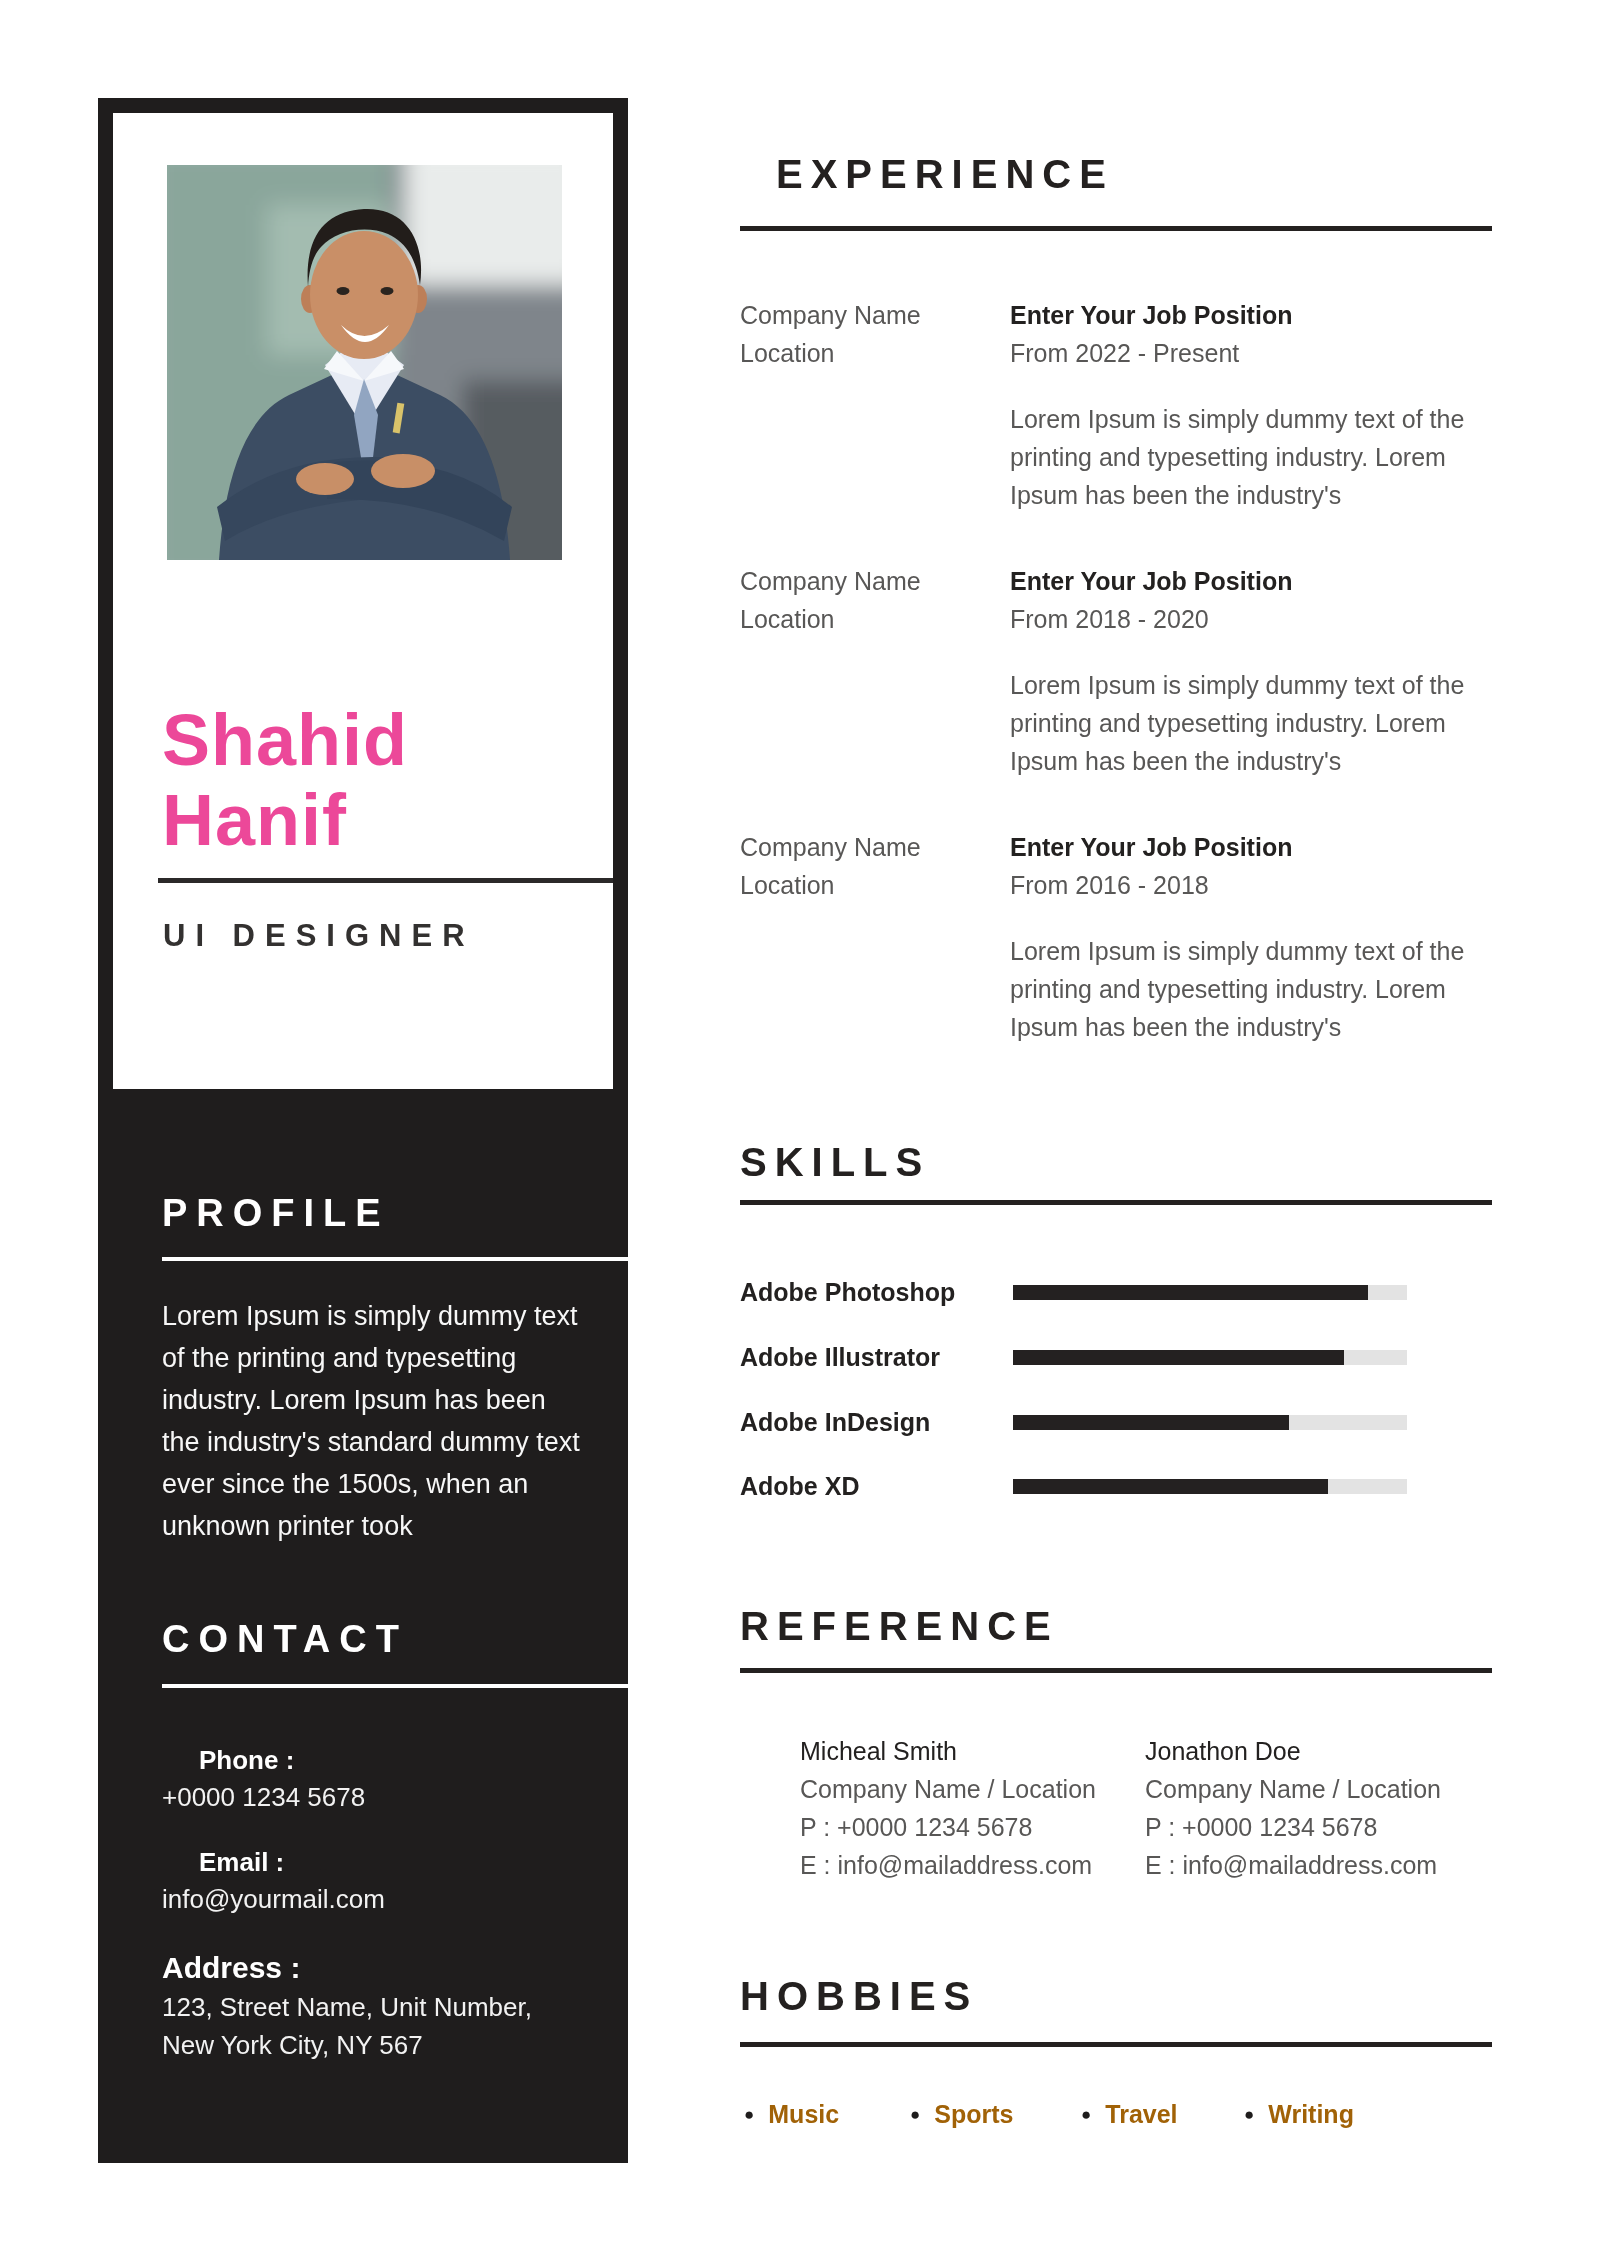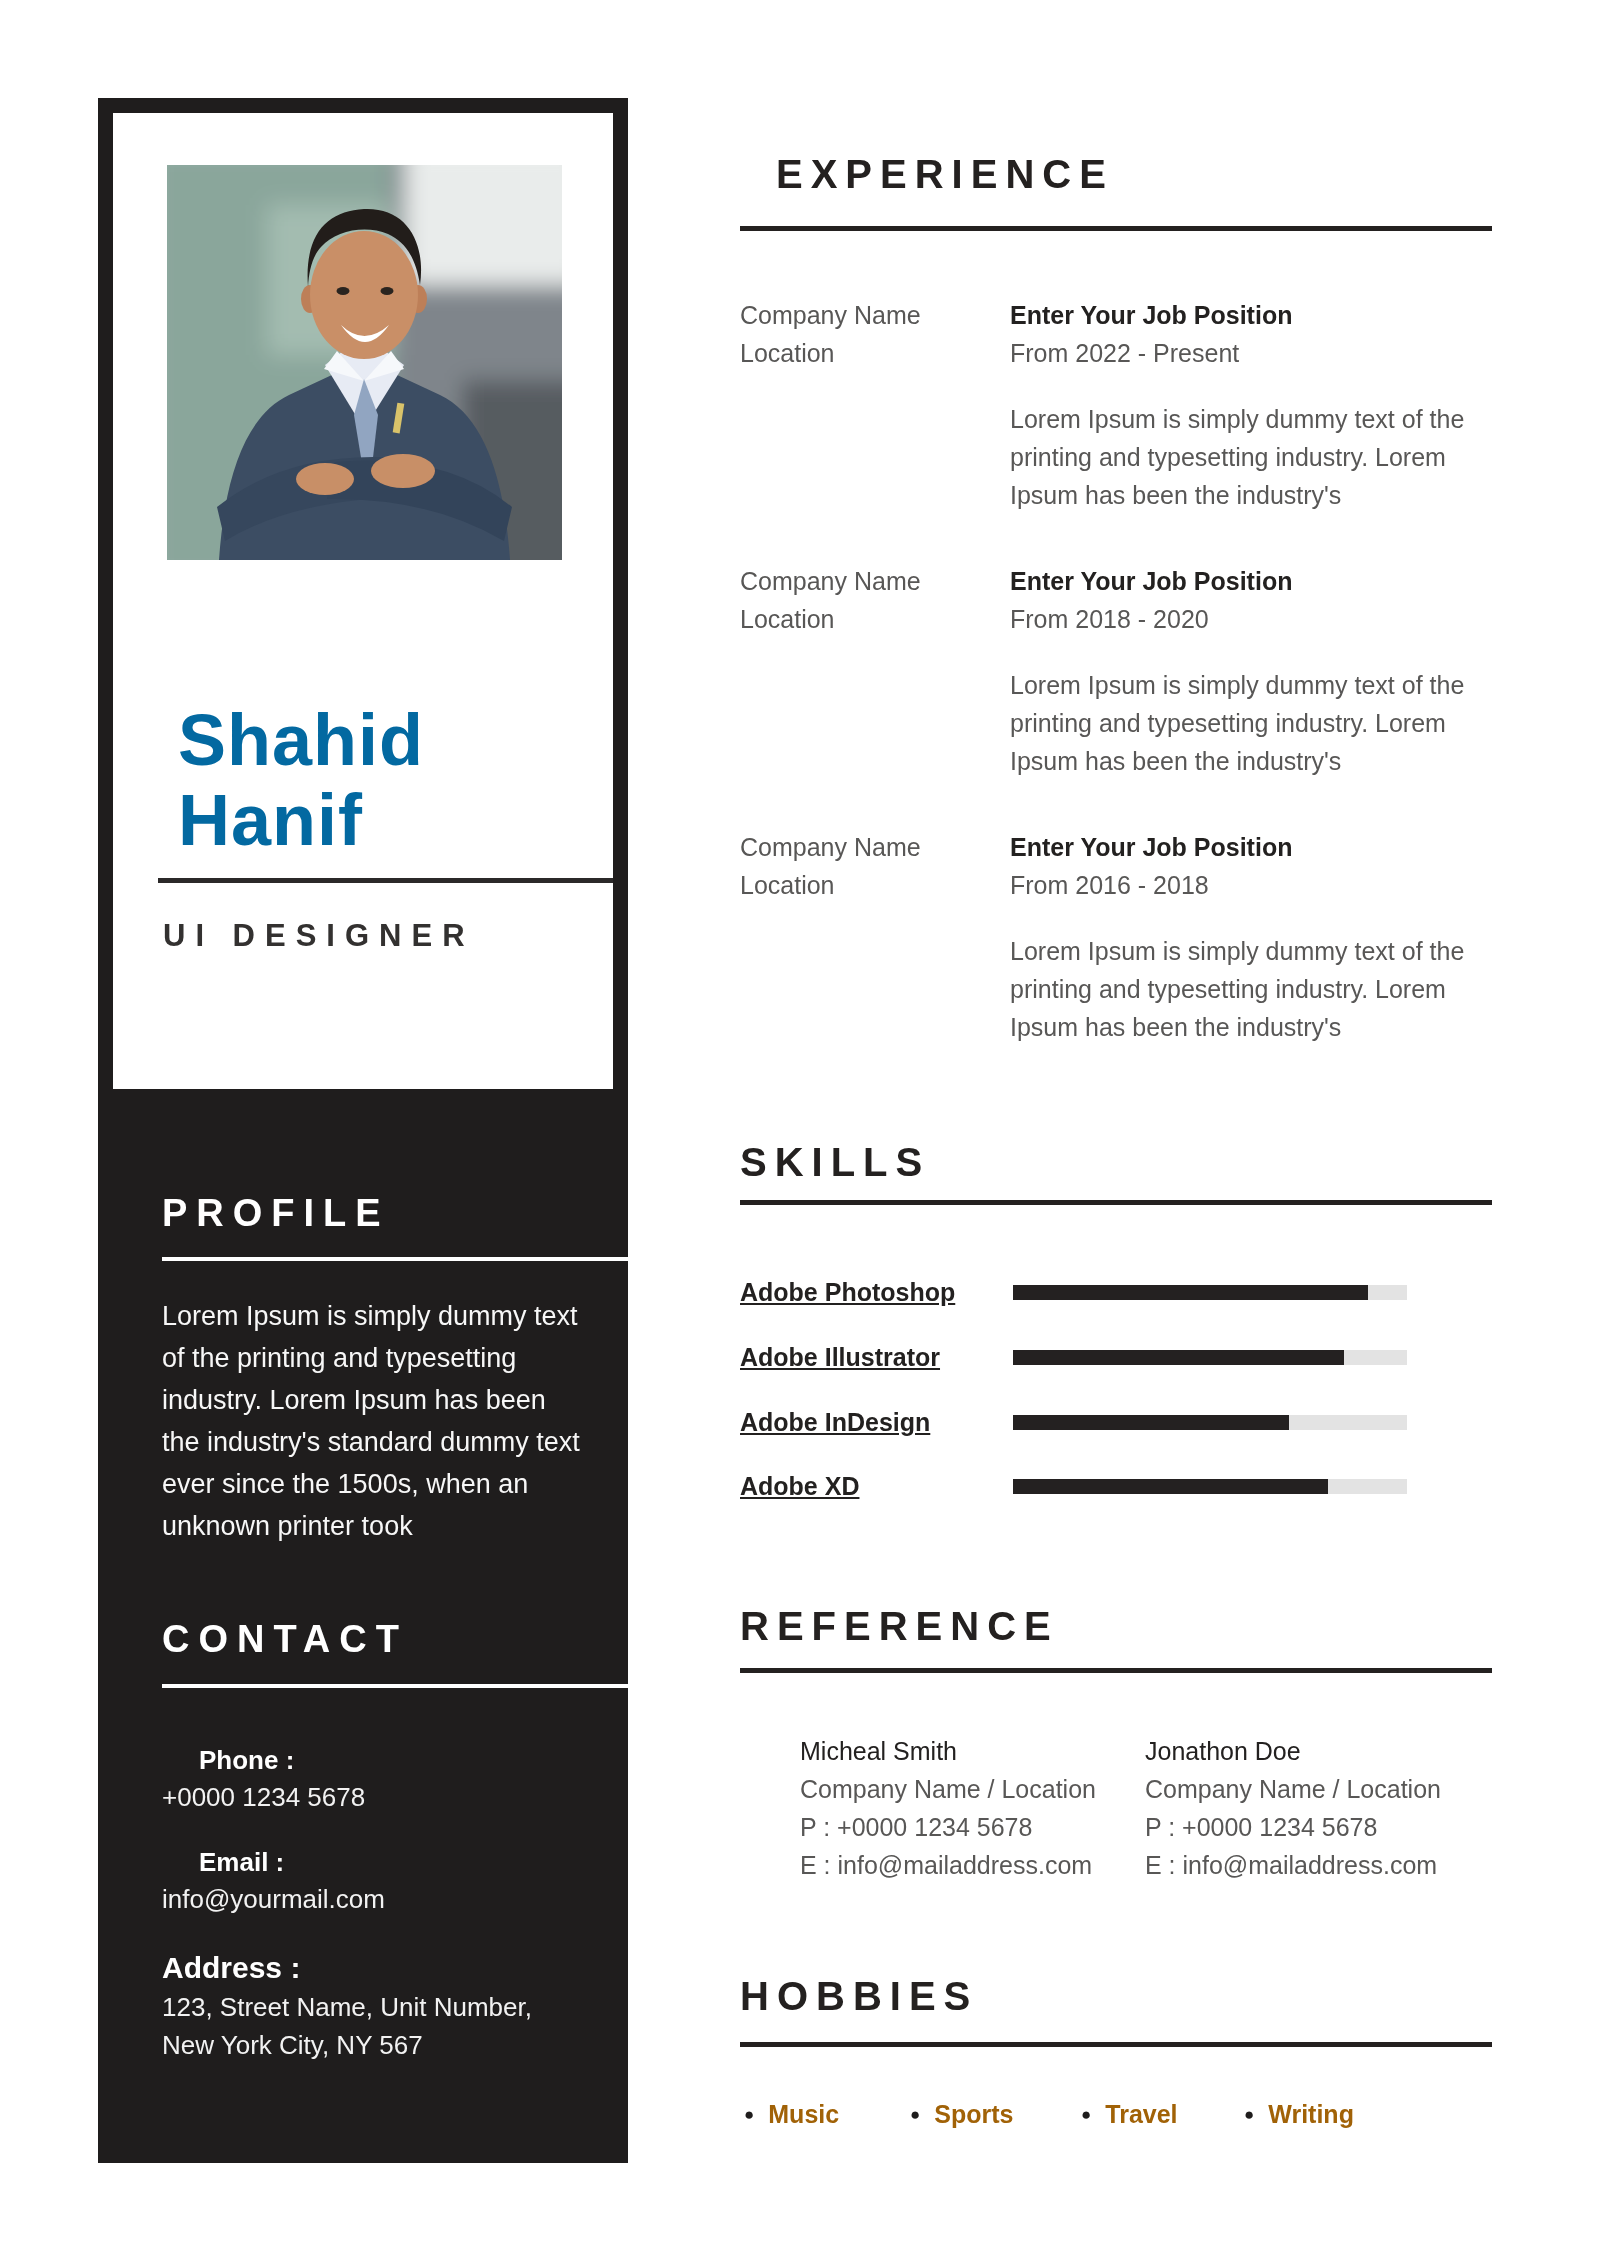--- a/index.html
+++ b/index.html
@@ -10,22 +10,22 @@
   .abs{position:absolute;}
 
   
   .photo-card{
     left:98px;top:98px;width:530px;height:991px;background:#ffffff;
     border:15px solid #1f1d1d;border-bottom:none;box-sizing:border-box;
   }
   .photo{left:167px;top:165px;width:395px;height:395px;overflow:hidden;}
   .photo svg{display:block;width:100%;height:100%;}
   .name{
-    left:178px;top:700px;width:440px;
-    font-size:72px;line-height:80px;font-weight:700;color:#0369a1;letter-spacing:1px;
+    left:162px;top:700px;width:440px;
+    font-size:72px;line-height:80px;font-weight:700;color:#ec4899;letter-spacing:1px;
   }
   .name-divider{left:158px;top:878px;width:455px;height:5px;background:#2b2929;}
   .job-title{
     left:163px;top:918px;font-size:31px;font-weight:700;color:#333130;letter-spacing:10px;
   }
   .panel{left:98px;top:1089px;width:530px;height:1074px;background:#1f1d1d;}
   .side-heading{
     font-size:38px;font-weight:700;color:#ffffff;letter-spacing:9px;
   }
   .side-rule{height:4px;background:#ffffff;}
@@ -41,21 +41,21 @@
     font-size:40px;font-weight:800;color:#242120;letter-spacing:8px;
   }
   .main-rule{height:5px;background:#242120;width:752px;left:740px;}
   .exp-entry{left:740px;width:752px;display:flex;}
   .exp-left{width:270px;flex:0 0 270px;}
   .muted{font-size:25px;color:#585756;line-height:38px;}
   .strong-line{font-size:25px;font-weight:700;color:#232120;line-height:38px;}
   .exp-desc{margin-top:28px;width:470px;font-size:25px;color:#585756;line-height:38px;}
 
   .skill-row{left:740px;width:752px;height:40px;}
-  .skill-label{position:absolute;left:0;top:0;font-size:25px;font-weight:700;color:#232120;line-height:40px;text-decoration:underline;}
+  .skill-label{position:absolute;left:0;top:0;font-size:25px;font-weight:700;color:#232120;line-height:40px;}
   .skill-bar{position:absolute;left:273px;top:13px;width:394px;height:15px;background:#e3e3e3;}
   .skill-fill{height:100%;background:#242121;}
 
   .ref-col{width:405px;}
   .ref-name{font-size:25px;color:#232120;font-weight:500;line-height:38px;}
 
   .hobby{display:flex;align-items:center;gap:14px;}
   .hobby-dot{font-size:17px;color:#1f1d1d;line-height:25px;}
   .hobby-label{font-size:25px;font-weight:600;color:#a16207;}
 </style>

